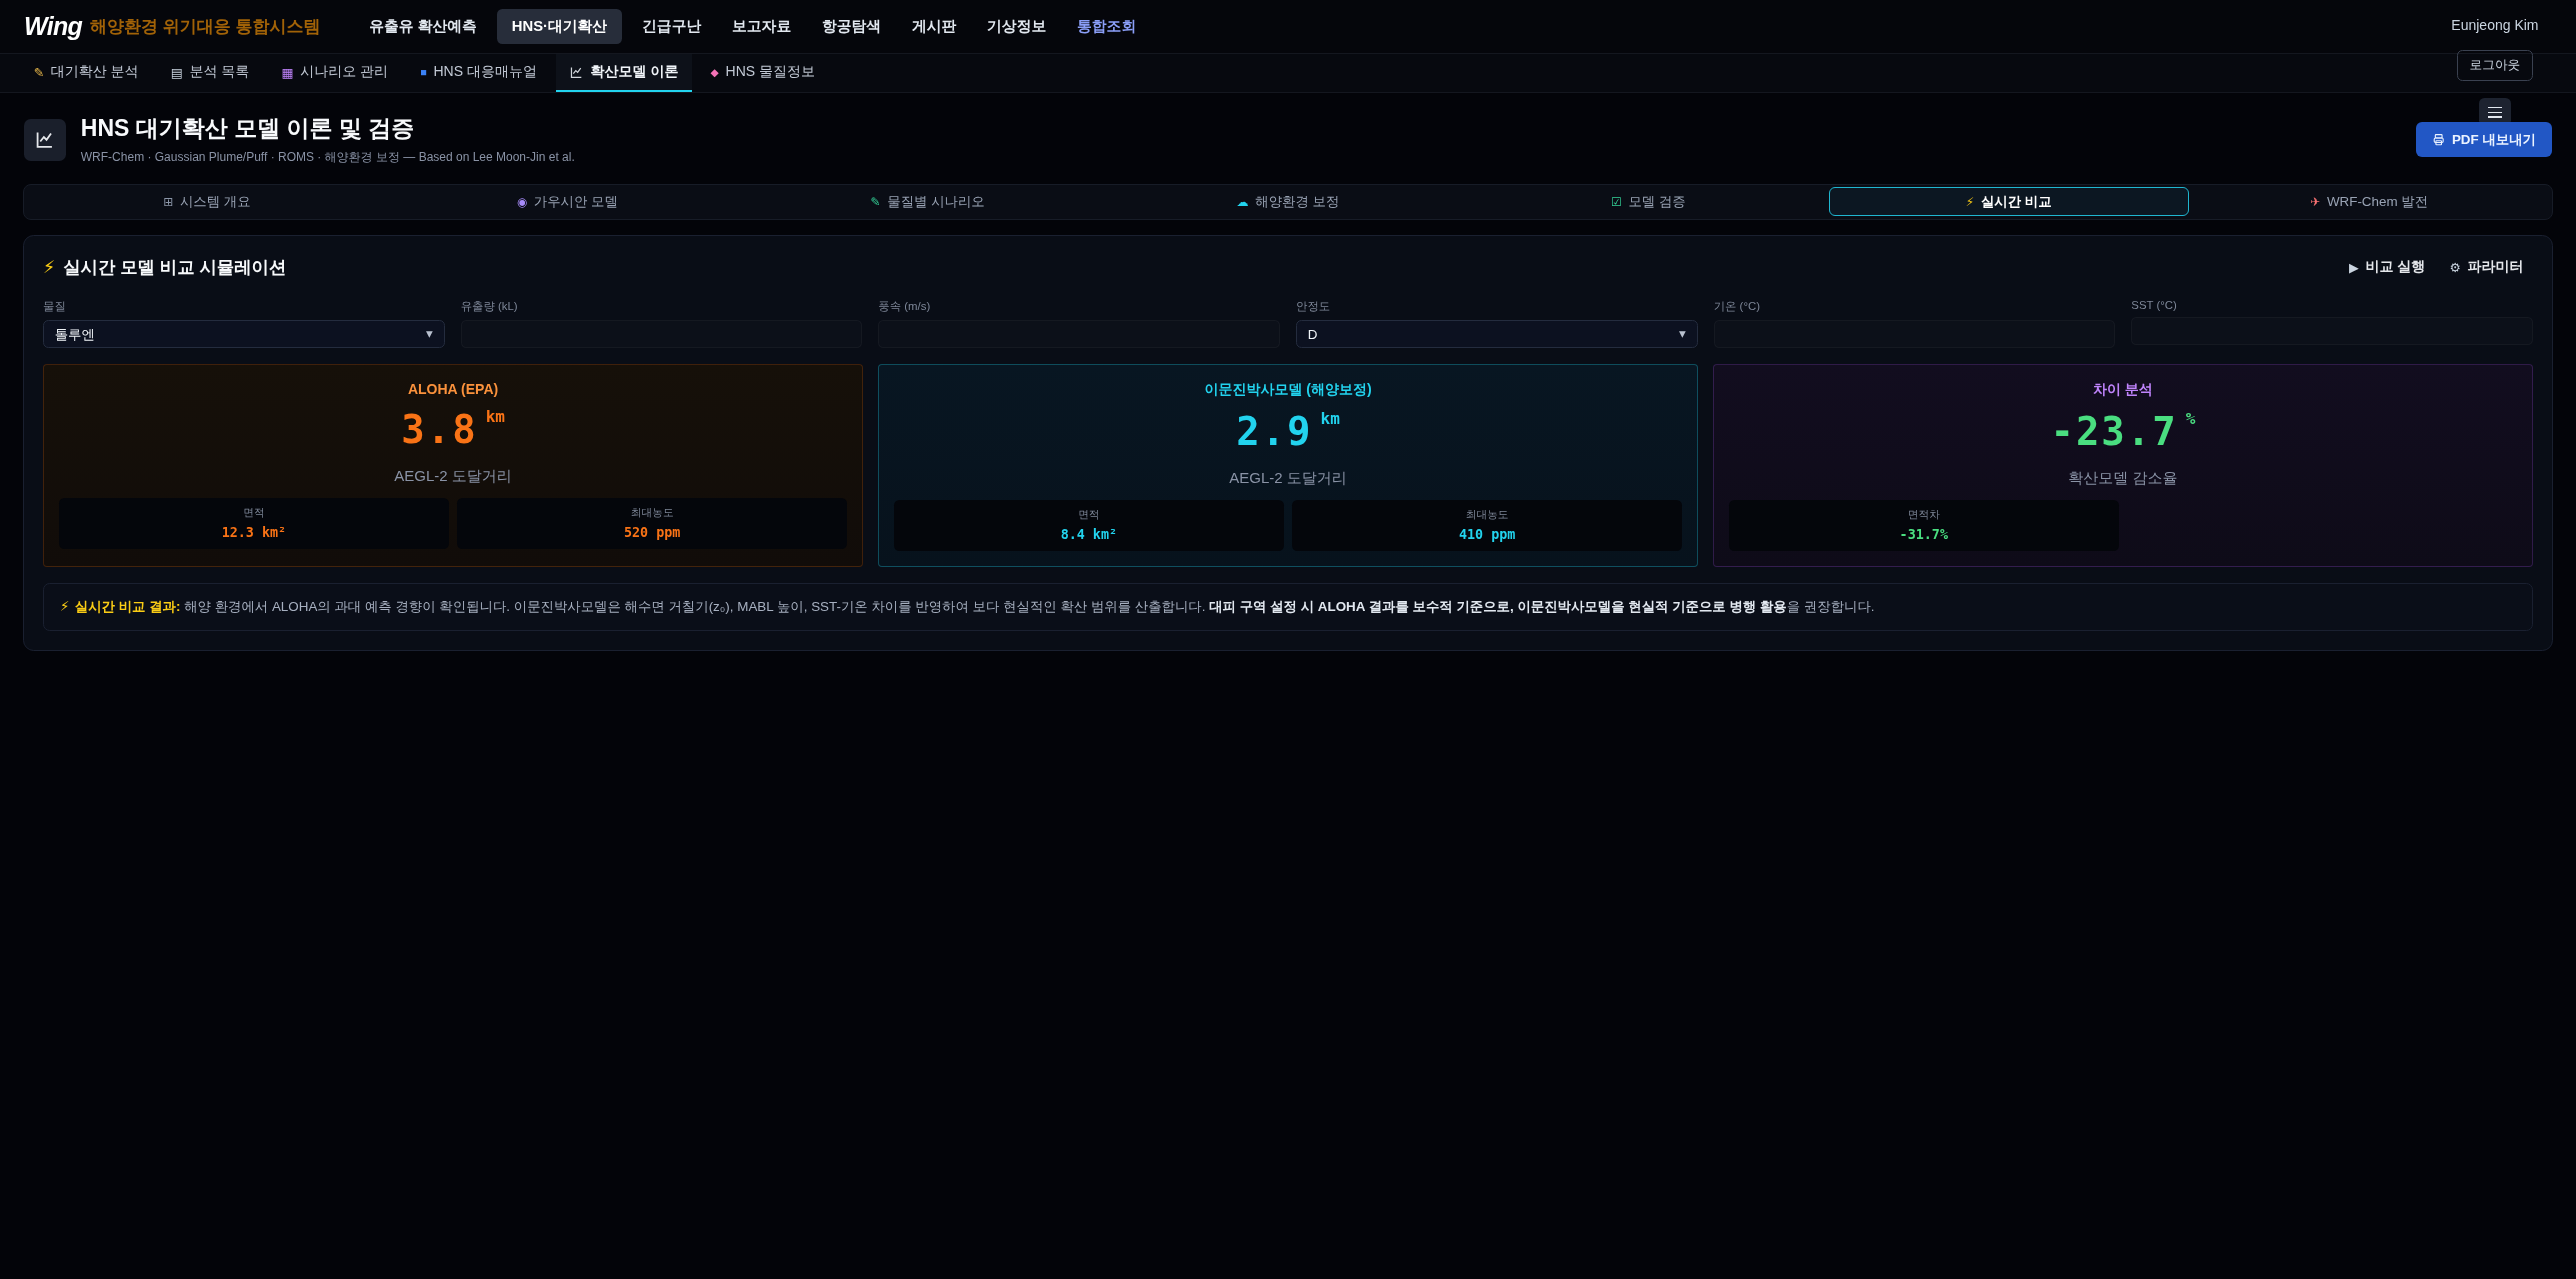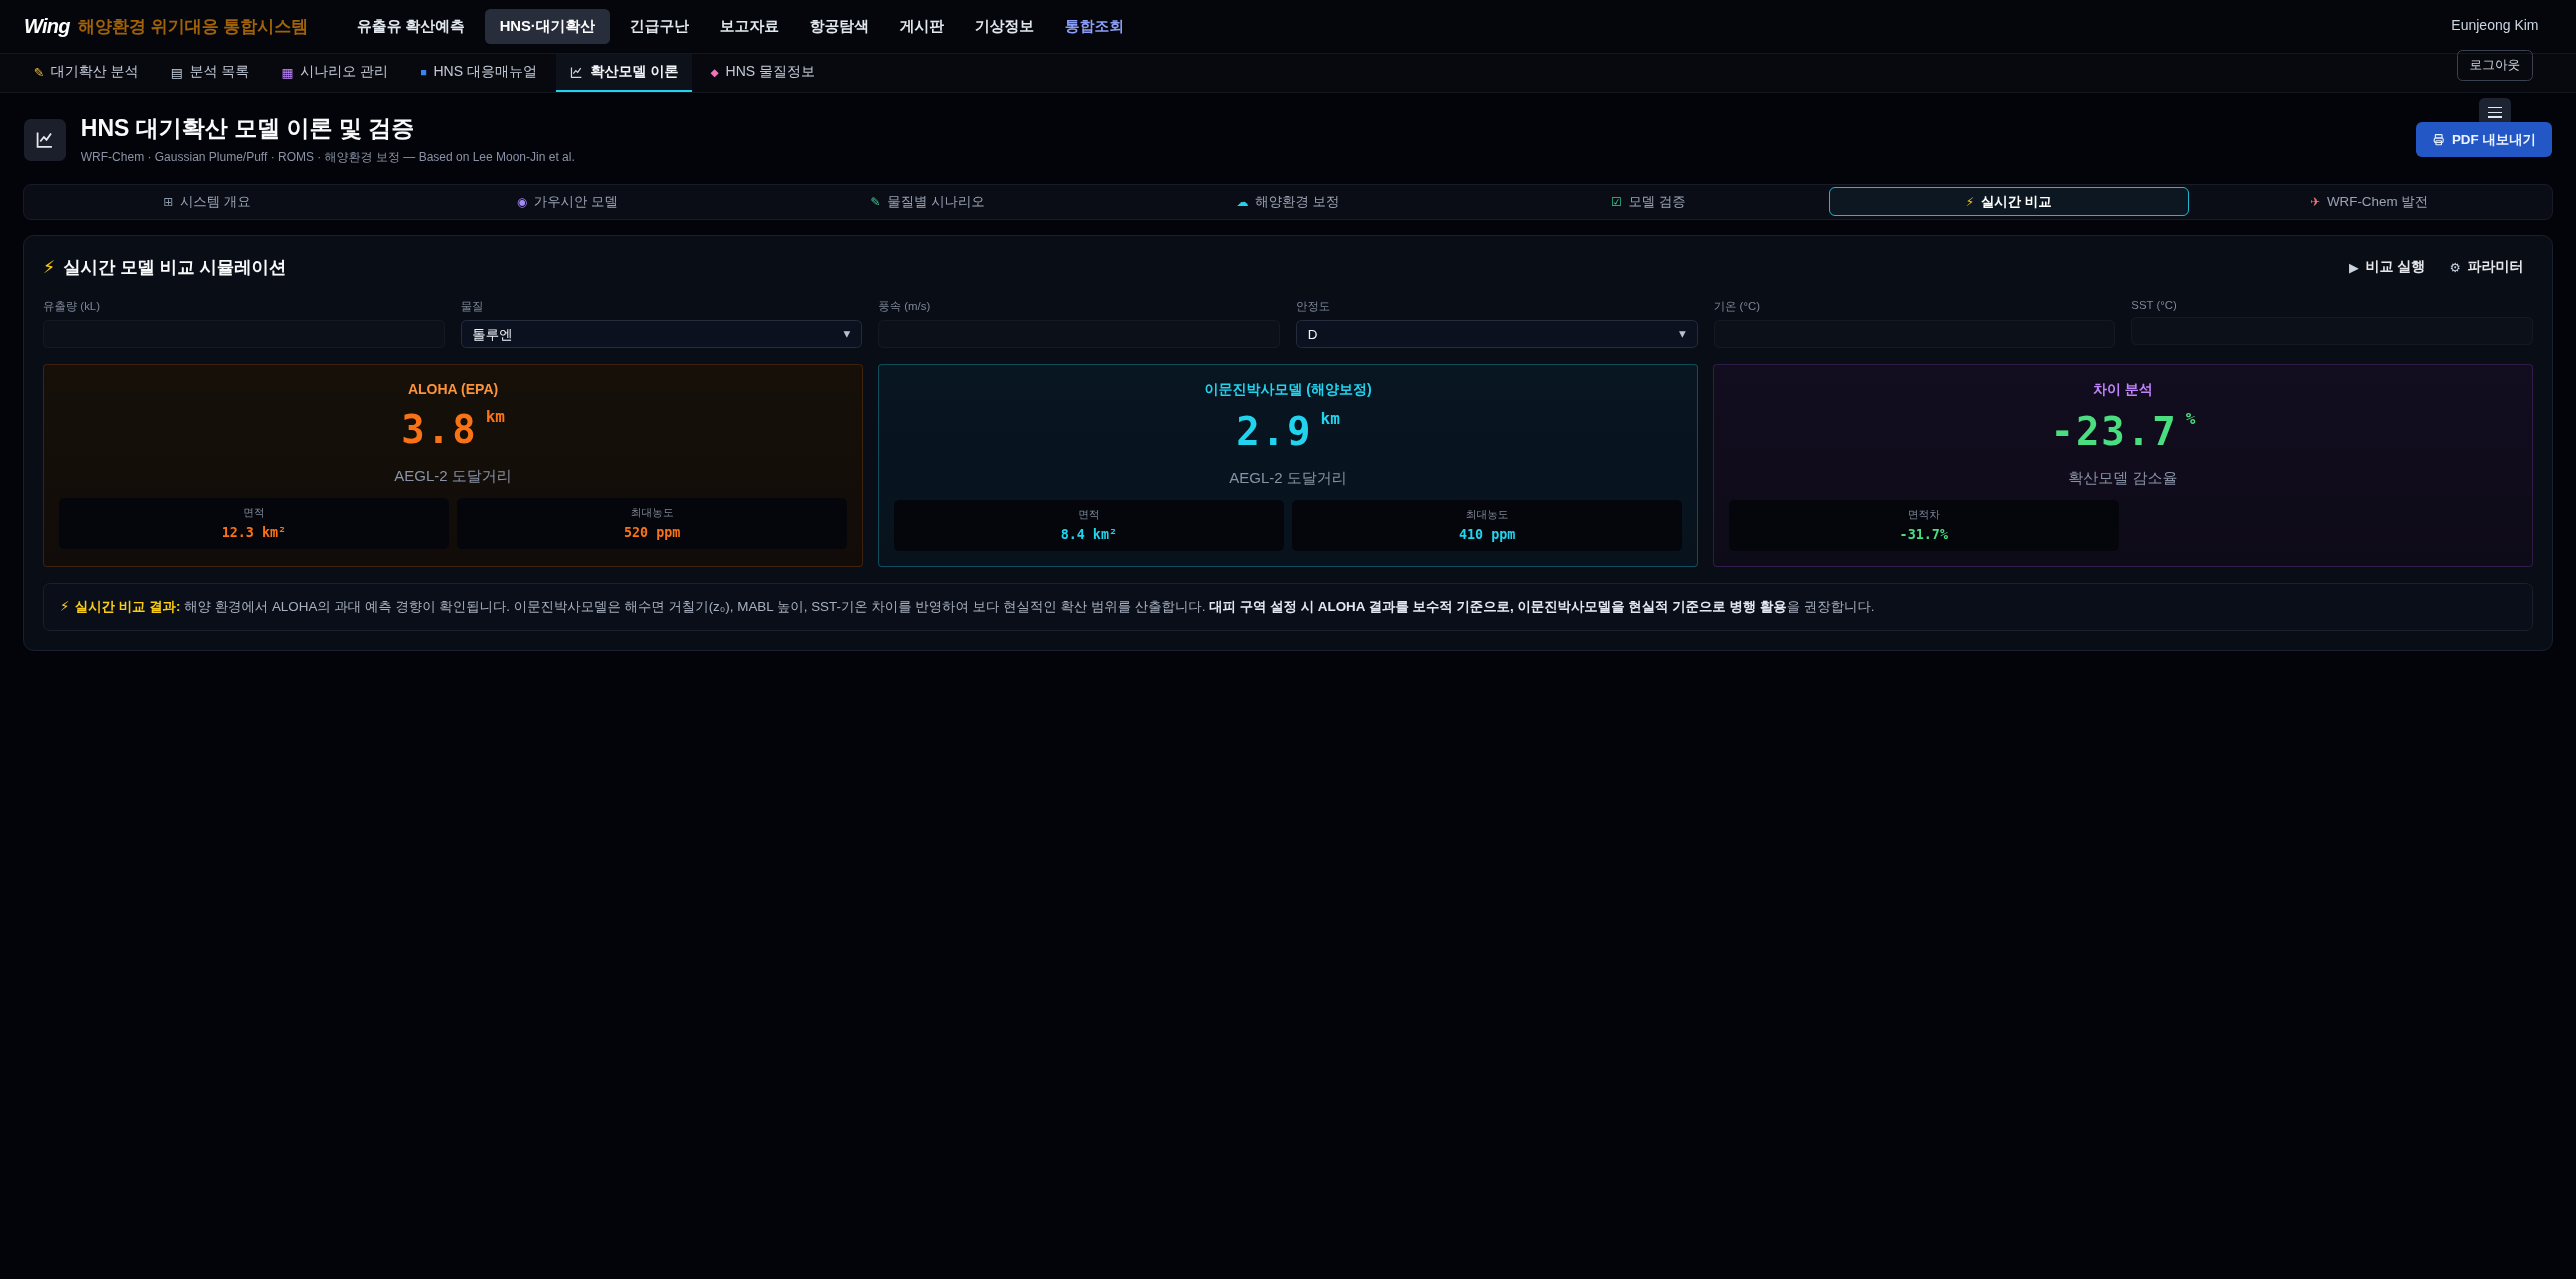--- a/index.html
+++ b/index.html
@@ -11,21 +11,21 @@
     overflow:hidden;
   }
   .mono { font-family:"DejaVu Sans Mono",monospace; }
 
   
   .topnav {
     height:54px; background:#05060b; border-bottom:0.7px solid #14171f;
     display:flex; align-items:center; padding:0 24px;
   }
   .brand { display:flex; align-items:center; gap:8px; cursor:pointer; }
-  .brand-mark { font-style:italic; font-weight:800; font-size:20px; color:#ffffff; letter-spacing:-0.7px; }
+  .brand-mark { font-style:italic; font-weight:800; font-size:25px; color:#ffffff; letter-spacing:-0.7px; }
   .brand-title { font-weight:700; font-size:17px; color:#a16207; }
   .nav-items { display:flex; align-items:center; gap:9.4px; margin-left:38px; }
   .nav-item {
     font-size:14.8px; font-weight:600; color:#e2e8f0; padding:8px 10.7px; border-radius:5.4px; cursor:pointer; white-space:nowrap;
   }
   .nav-item.active { background:#272d3a; color:#ffffff; font-weight:700; padding:8px 14.8px; }
   .nav-item.accent { color:#8b9ff8; }
   .top-right { margin-left:auto; display:flex; align-items:center; gap:17.4px;flex-direction:column; }
   .incident-badge {
     display:flex; align-items:center; gap:6.7px; padding:6px 13.4px; border-radius:670px;
@@ -292,28 +292,28 @@
       </button>
       <button class="panel-btn">
         <span class="b-ic">⚙</span>
         <span>파라미터</span>
       </button>
     </div>
   </div>
 
   <div class="form-grid">
     <div class="field">
-      <div class="field-label">유출량 (kL)</div>
-      <input class="field-input" style="">
-    </div>
-    <div class="field">
       <div class="field-label">물질</div>
       <div class="sel-wrap">
         <select class="field-select"><option>톨루엔</option></select>
       </div>
+    </div>
+    <div class="field">
+      <div class="field-label">유출량 (kL)</div>
+      <input class="field-input" style="">
     </div>
     <div class="field">
       <div class="field-label">풍속 (m/s)</div>
       <input class="field-input" style="">
     </div>
     <div class="field">
       <div class="field-label">안정도</div>
       <div class="sel-wrap">
         <select class="field-select"><option>D</option></select>
       </div>

